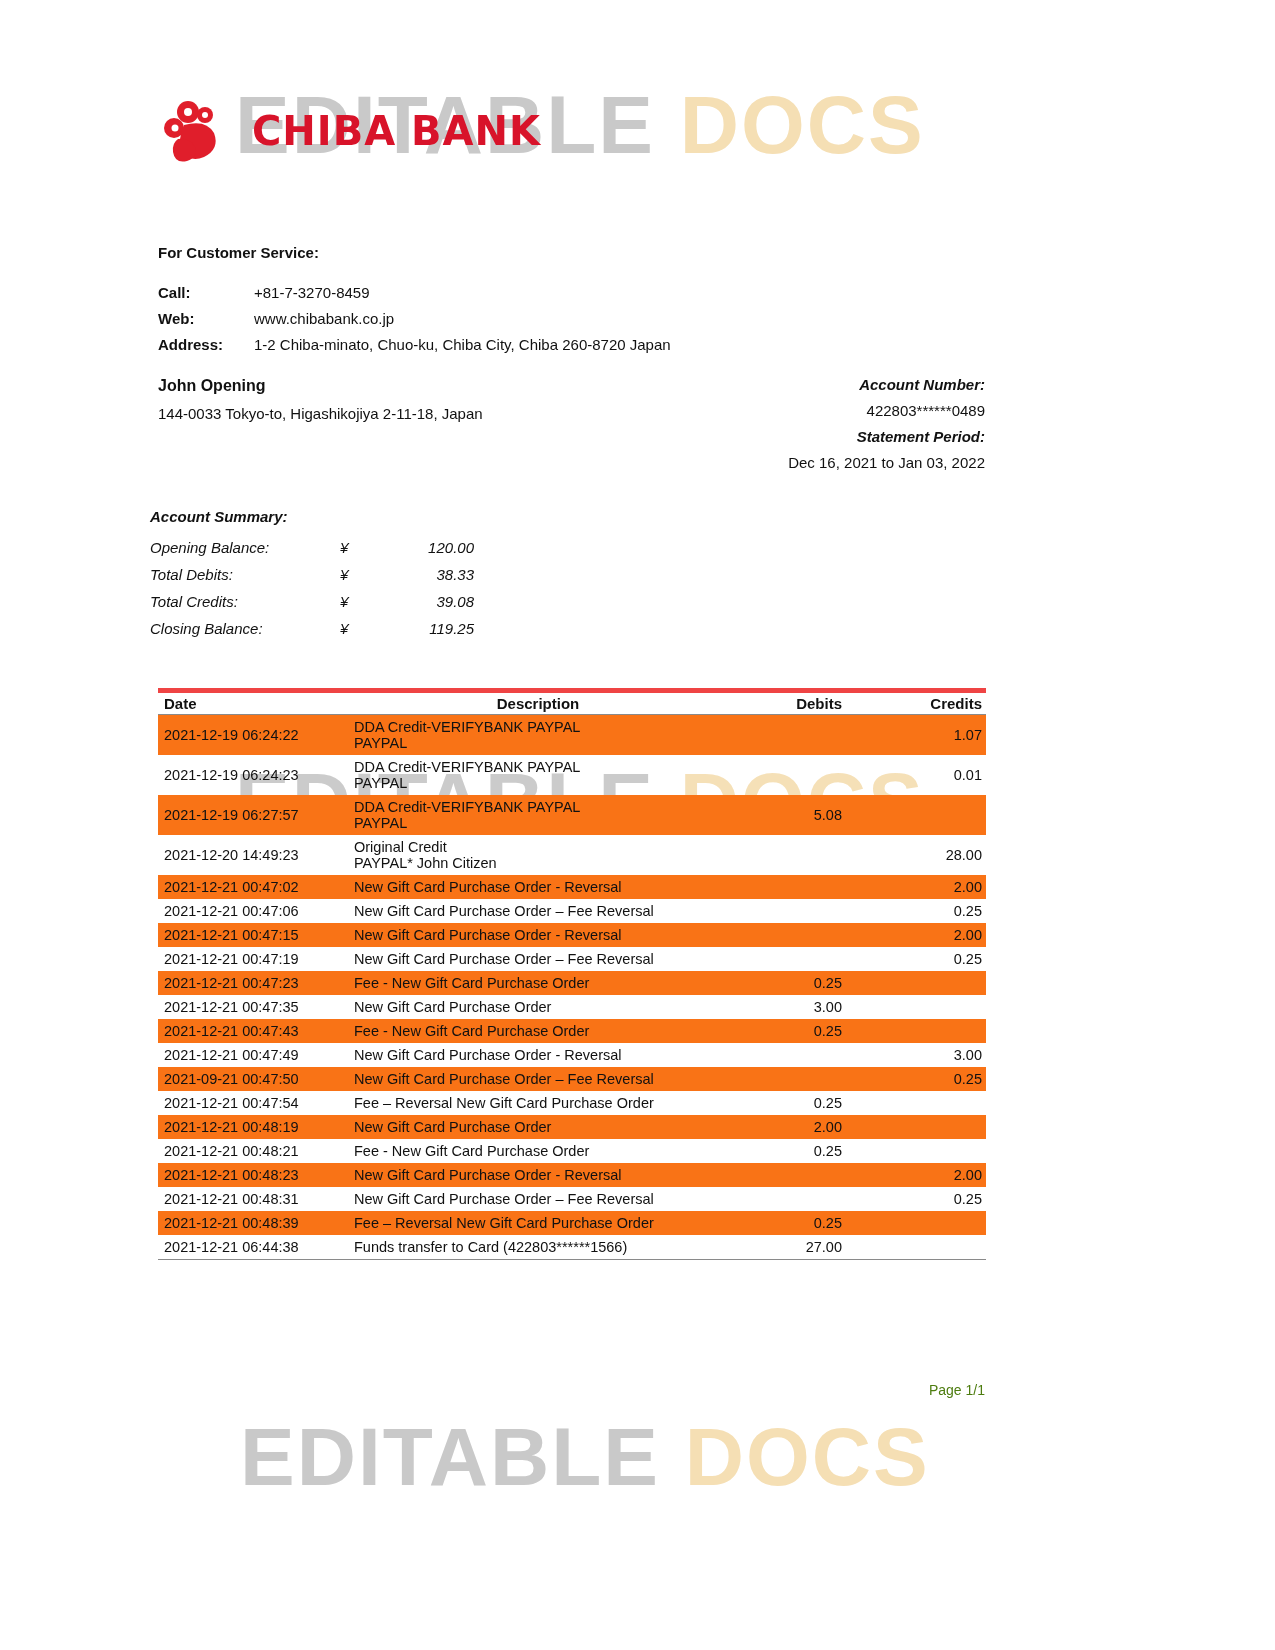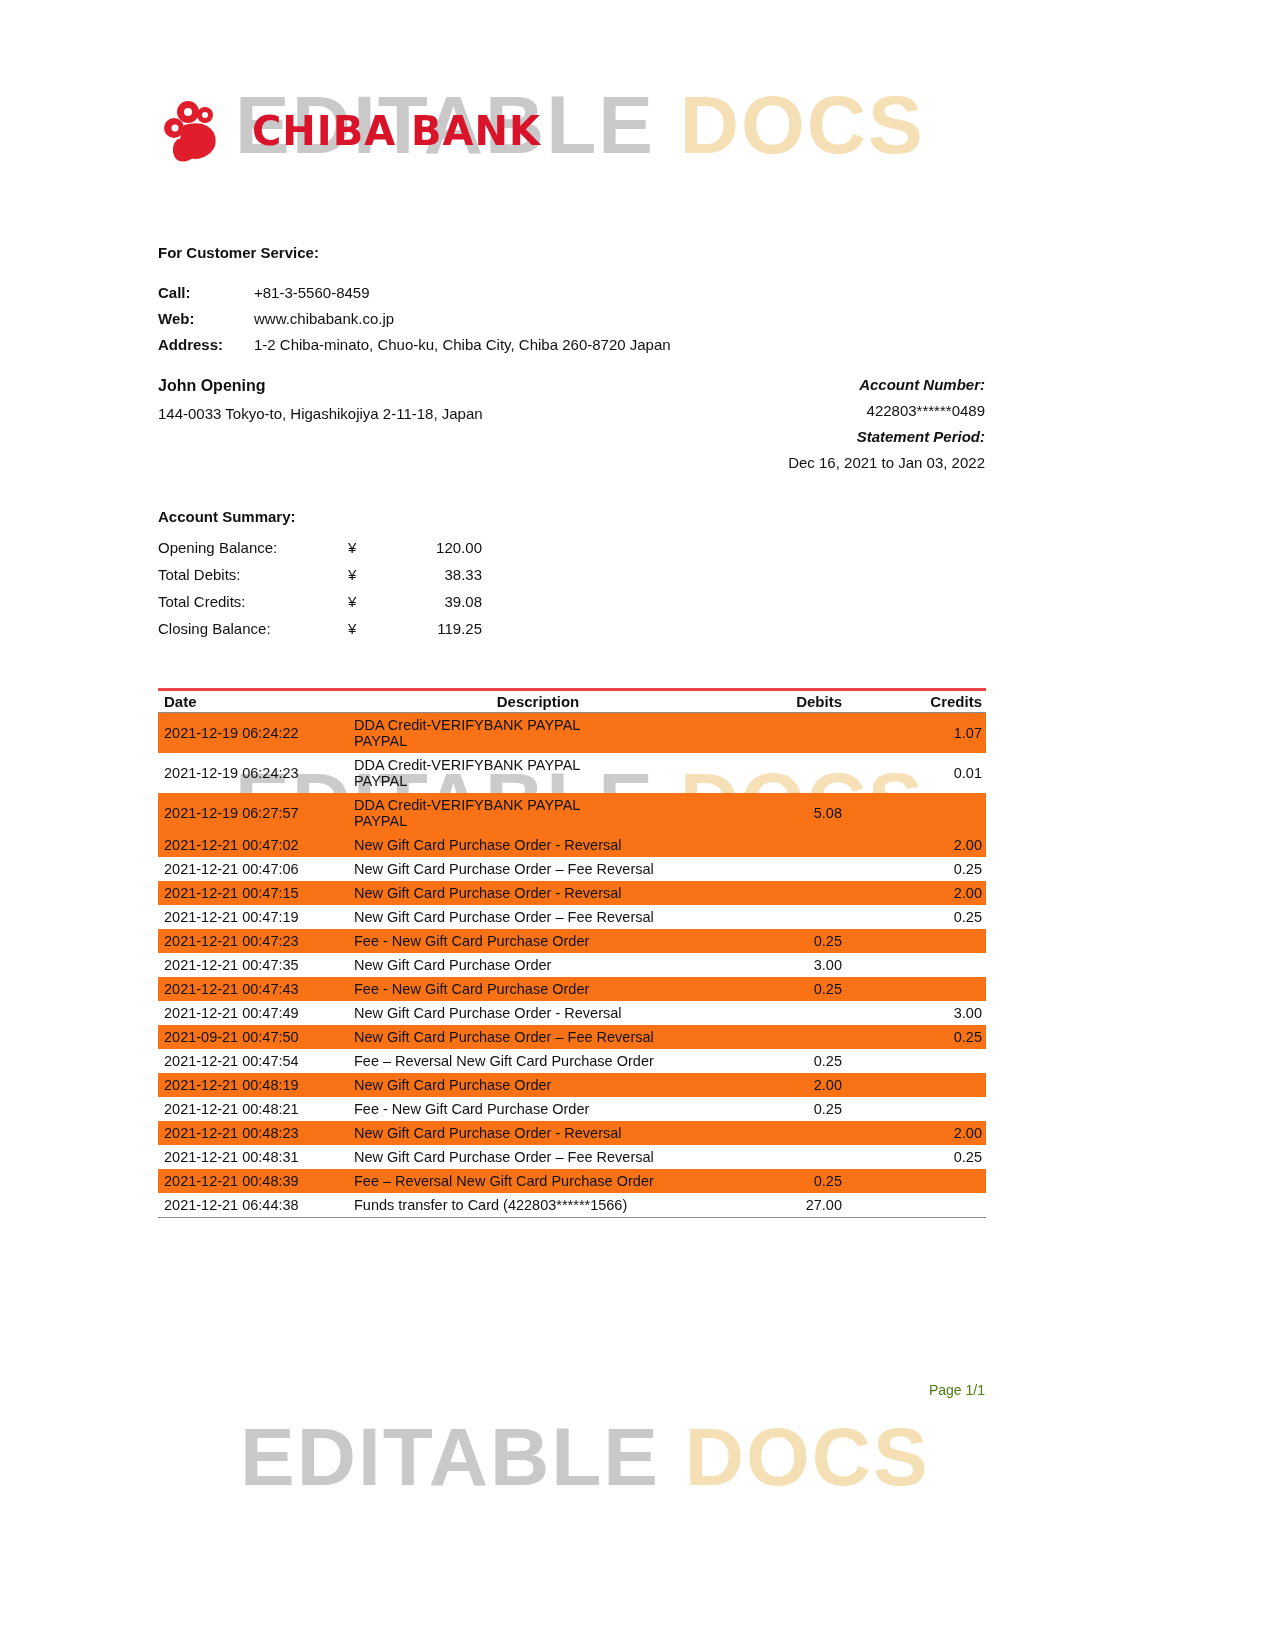--- a/index.html
+++ b/index.html
@@ -104,23 +104,24 @@
     z-index: 3;
     width: 400px;
   }
   .acct-label { font-weight: bold; font-style: italic; }
   .acct-value { font-weight: normal; }
 
   
   .summary-block {
     position: absolute;
     top: 508px;
-    left: 158px;
+    left: 150px;
     font-size: 15px;
     z-index: 3;
+    font-style: italic;
   }
   .summary-title { font-weight: bold; margin-bottom: 9px; }
   .summary-row {
     display: flex;
     line-height: 27px;
   }
   .sum-label { width: 190px; }
   .sum-cur { width: 44px; }
   .sum-amt { width: 90px; text-align: right; }
 
@@ -134,21 +135,21 @@
   }
   table {
     border-collapse: collapse;
     width: 100%;
     font-size: 14.5px;
   }
   thead th {
     font-weight: bold;
     font-size: 15px;
     padding: 2px 6px;
-    border-top: 3px solid #ef4444;
+    border-top: 5px solid #ef4444;
     border-bottom: 1px solid #8a8a8a;
     background: #ffffff;
   }
   th.c-date { text-align: left; width: 178px; }
   th.c-desc { text-align: center; }
   th.c-deb  { text-align: right; width: 108px; padding-right: 24px;}
   th.c-cre  { text-align: right; width: 110px; padding-right: 4px;}
 
   tbody td {
     padding: 4px 6px;
@@ -210,21 +211,21 @@
       </g>
     </svg>
   </span>
   <span class="bank-name">CHIBA BANK</span>
 </div>
 
 <div class="cs-block">
   <div class="cs-title">For Customer Service:</div>
   <div class="cs-row">
     <span class="cs-label">Call:</span>
-    <span class="cs-value">+81-3-5560-8459</span>
+    <span class="cs-value">+81-7-3270-8459</span>
   </div>
   <div class="cs-row">
     <span class="cs-label">Web:</span>
     <span class="cs-value">www.chibabank.co.jp</span>
   </div>
   <div class="cs-row">
     <span class="cs-label">Address:</span>
     <span class="cs-value">1-2 Chiba-minato, Chuo-ku, Chiba City, Chiba 260-8720 Japan</span>
   </div>
 </div>
@@ -288,20 +289,26 @@
           <td class="c-desc"><span class="l1">DDA Credit-VERIFYBANK PAYPAL</span><span class="l2">PAYPAL</span></td>
           <td class="c-deb"></td>
           <td class="c-cre">0.01</td>
         </tr>
         <tr class="alt">
           <td class="c-date">2021-12-19 06:27:57</td>
           <td class="c-desc"><span class="l1">DDA Credit-VERIFYBANK PAYPAL</span><span class="l2">PAYPAL</span></td>
           <td class="c-deb">5.08</td>
           <td class="c-cre"></td>
         </tr>
+        <tr>
+          <td class="c-date">2021-12-20 14:49:23</td>
+          <td class="c-desc"><span class="l1">Original Credit</span><span class="l2">PAYPAL* John Citizen</span></td>
+          <td class="c-deb"></td>
+          <td class="c-cre">28.00</td>
+        </tr>
         <tr class="alt">
           <td class="c-date">2021-12-21 00:47:02</td>
           <td class="c-desc"><span class="l1">New Gift Card Purchase Order - Reversal</span></td>
           <td class="c-deb"></td>
           <td class="c-cre">2.00</td>
         </tr>
         <tr>
           <td class="c-date">2021-12-21 00:47:06</td>
           <td class="c-desc"><span class="l1">New Gift Card Purchase Order – Fee Reversal</span></td>
           <td class="c-deb"></td>

